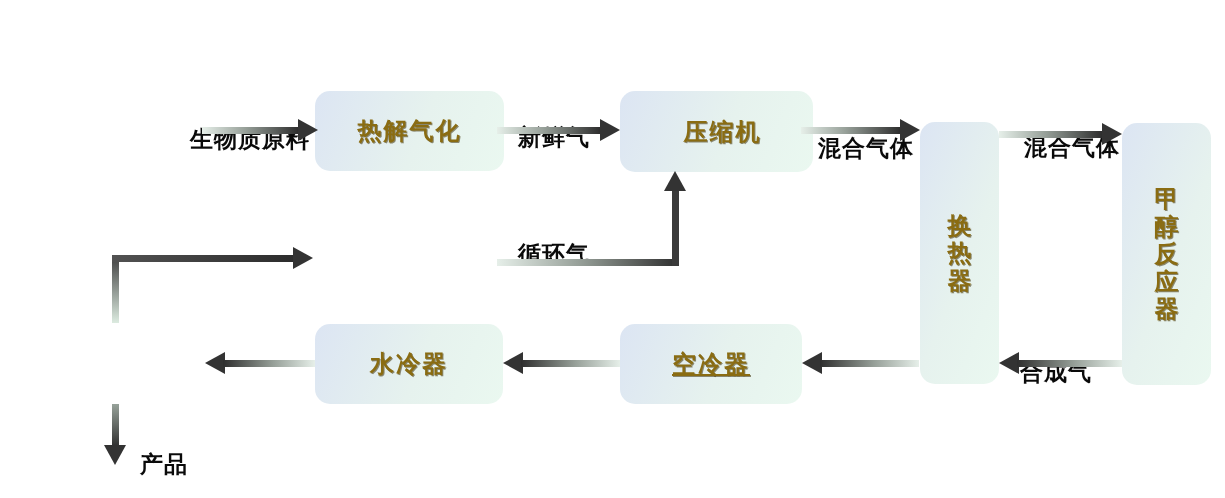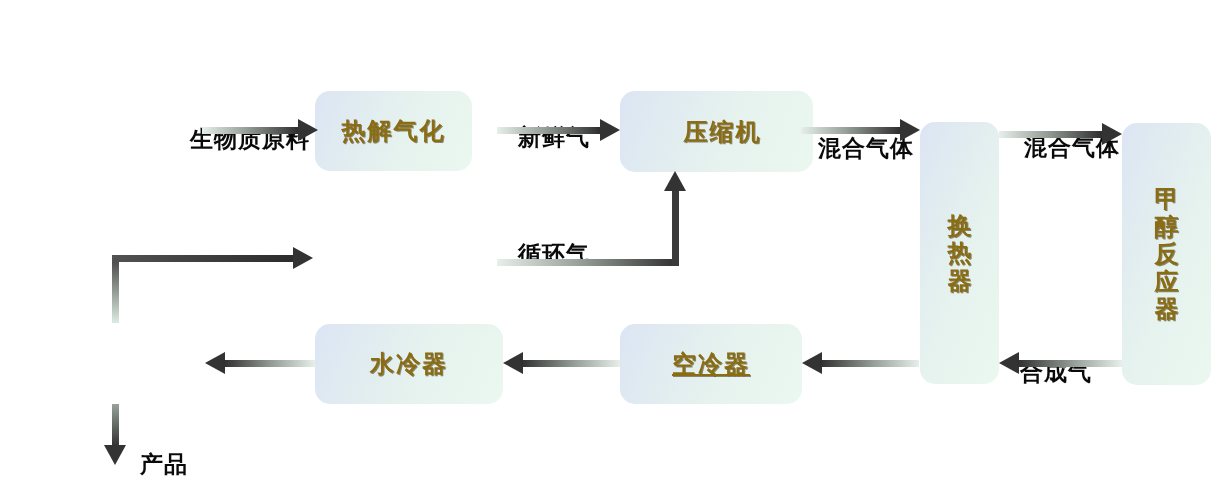--- a/index.html
+++ b/index.html
@@ -39,21 +39,21 @@
   .head-r{border-top:11px solid transparent;border-bottom:11px solid transparent;border-left:20px solid #333;}
   .head-l{border-top:11px solid transparent;border-bottom:11px solid transparent;border-right:20px solid #333;}
   .head-u{border-left:11px solid transparent;border-right:11px solid transparent;border-bottom:20px solid #333;}
   .head-d{border-left:11px solid transparent;border-right:11px solid transparent;border-top:20px solid #333;}
 </style>
 </head>
 <body>
 
 <div id="canvas">
 
-  <div class="node" style="left:315px;top:91px;width:157px;height:80px;">热解气化</div>
+  <div class="node" style="left:315px;top:91px;width:189px;height:80px;">热解气化</div>
 
   <div class="node" style="left:620px;top:91px;width:181px;height:81px;padding-left:12px;">压缩机</div>
 
   <div class="node tall" style="left:920px;top:122px;width:79px;height:262px;">换
 热
 器</div>
 
   <div class="node tall" style="left:1122px;top:123px;width:89px;height:262px;">甲
 醇
 反

